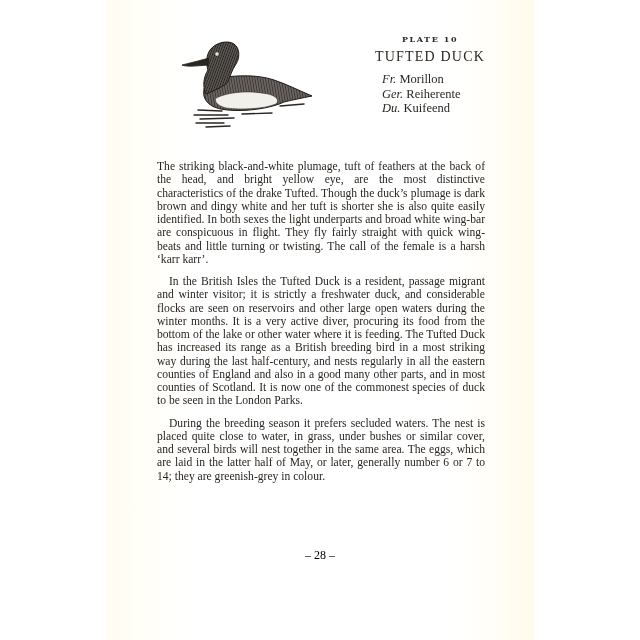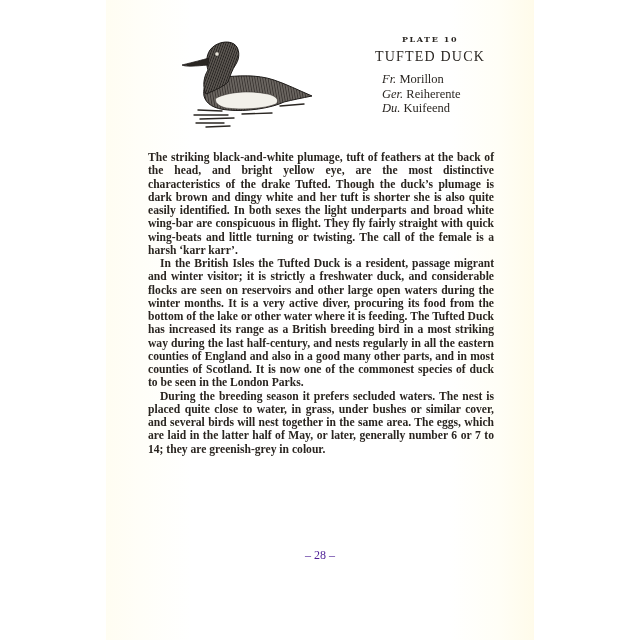--- a/index.html
+++ b/index.html
@@ -72,36 +72,35 @@
       left: 148px;
       top: 151px;
       width: 346px;
       font-family: "Liberation Serif", serif;
       font-size: 11.6px;
       line-height: 13.25px;
       color: #2a2520;
       text-align: justify;
     }
     .body-text p {
-      margin: 0;
+      margin: 9px;
       text-indent: 12px;
-      font-weight: bold;
     }
     .body-text p.first {
       text-indent: 0;
     }
     .page-number {
       position: absolute;
       left: 270px;
       top: 548px;
       width: 100px;
       text-align: center;
       font-family: "Liberation Serif", serif;
       font-size: 12px;
-      color: #4c1d95;
+      color: #000000;
     }
   </style>
 </head>
 <body>
 
 <div class="page"></div>
 
 <svg class="duck" viewBox="0 0 140 92" xmlns="http://www.w3.org/2000/svg">
   <defs>
     <pattern id="hatch" width="2.2" height="2.2" patternUnits="userSpaceOnUse" patternTransform="rotate(20)">

